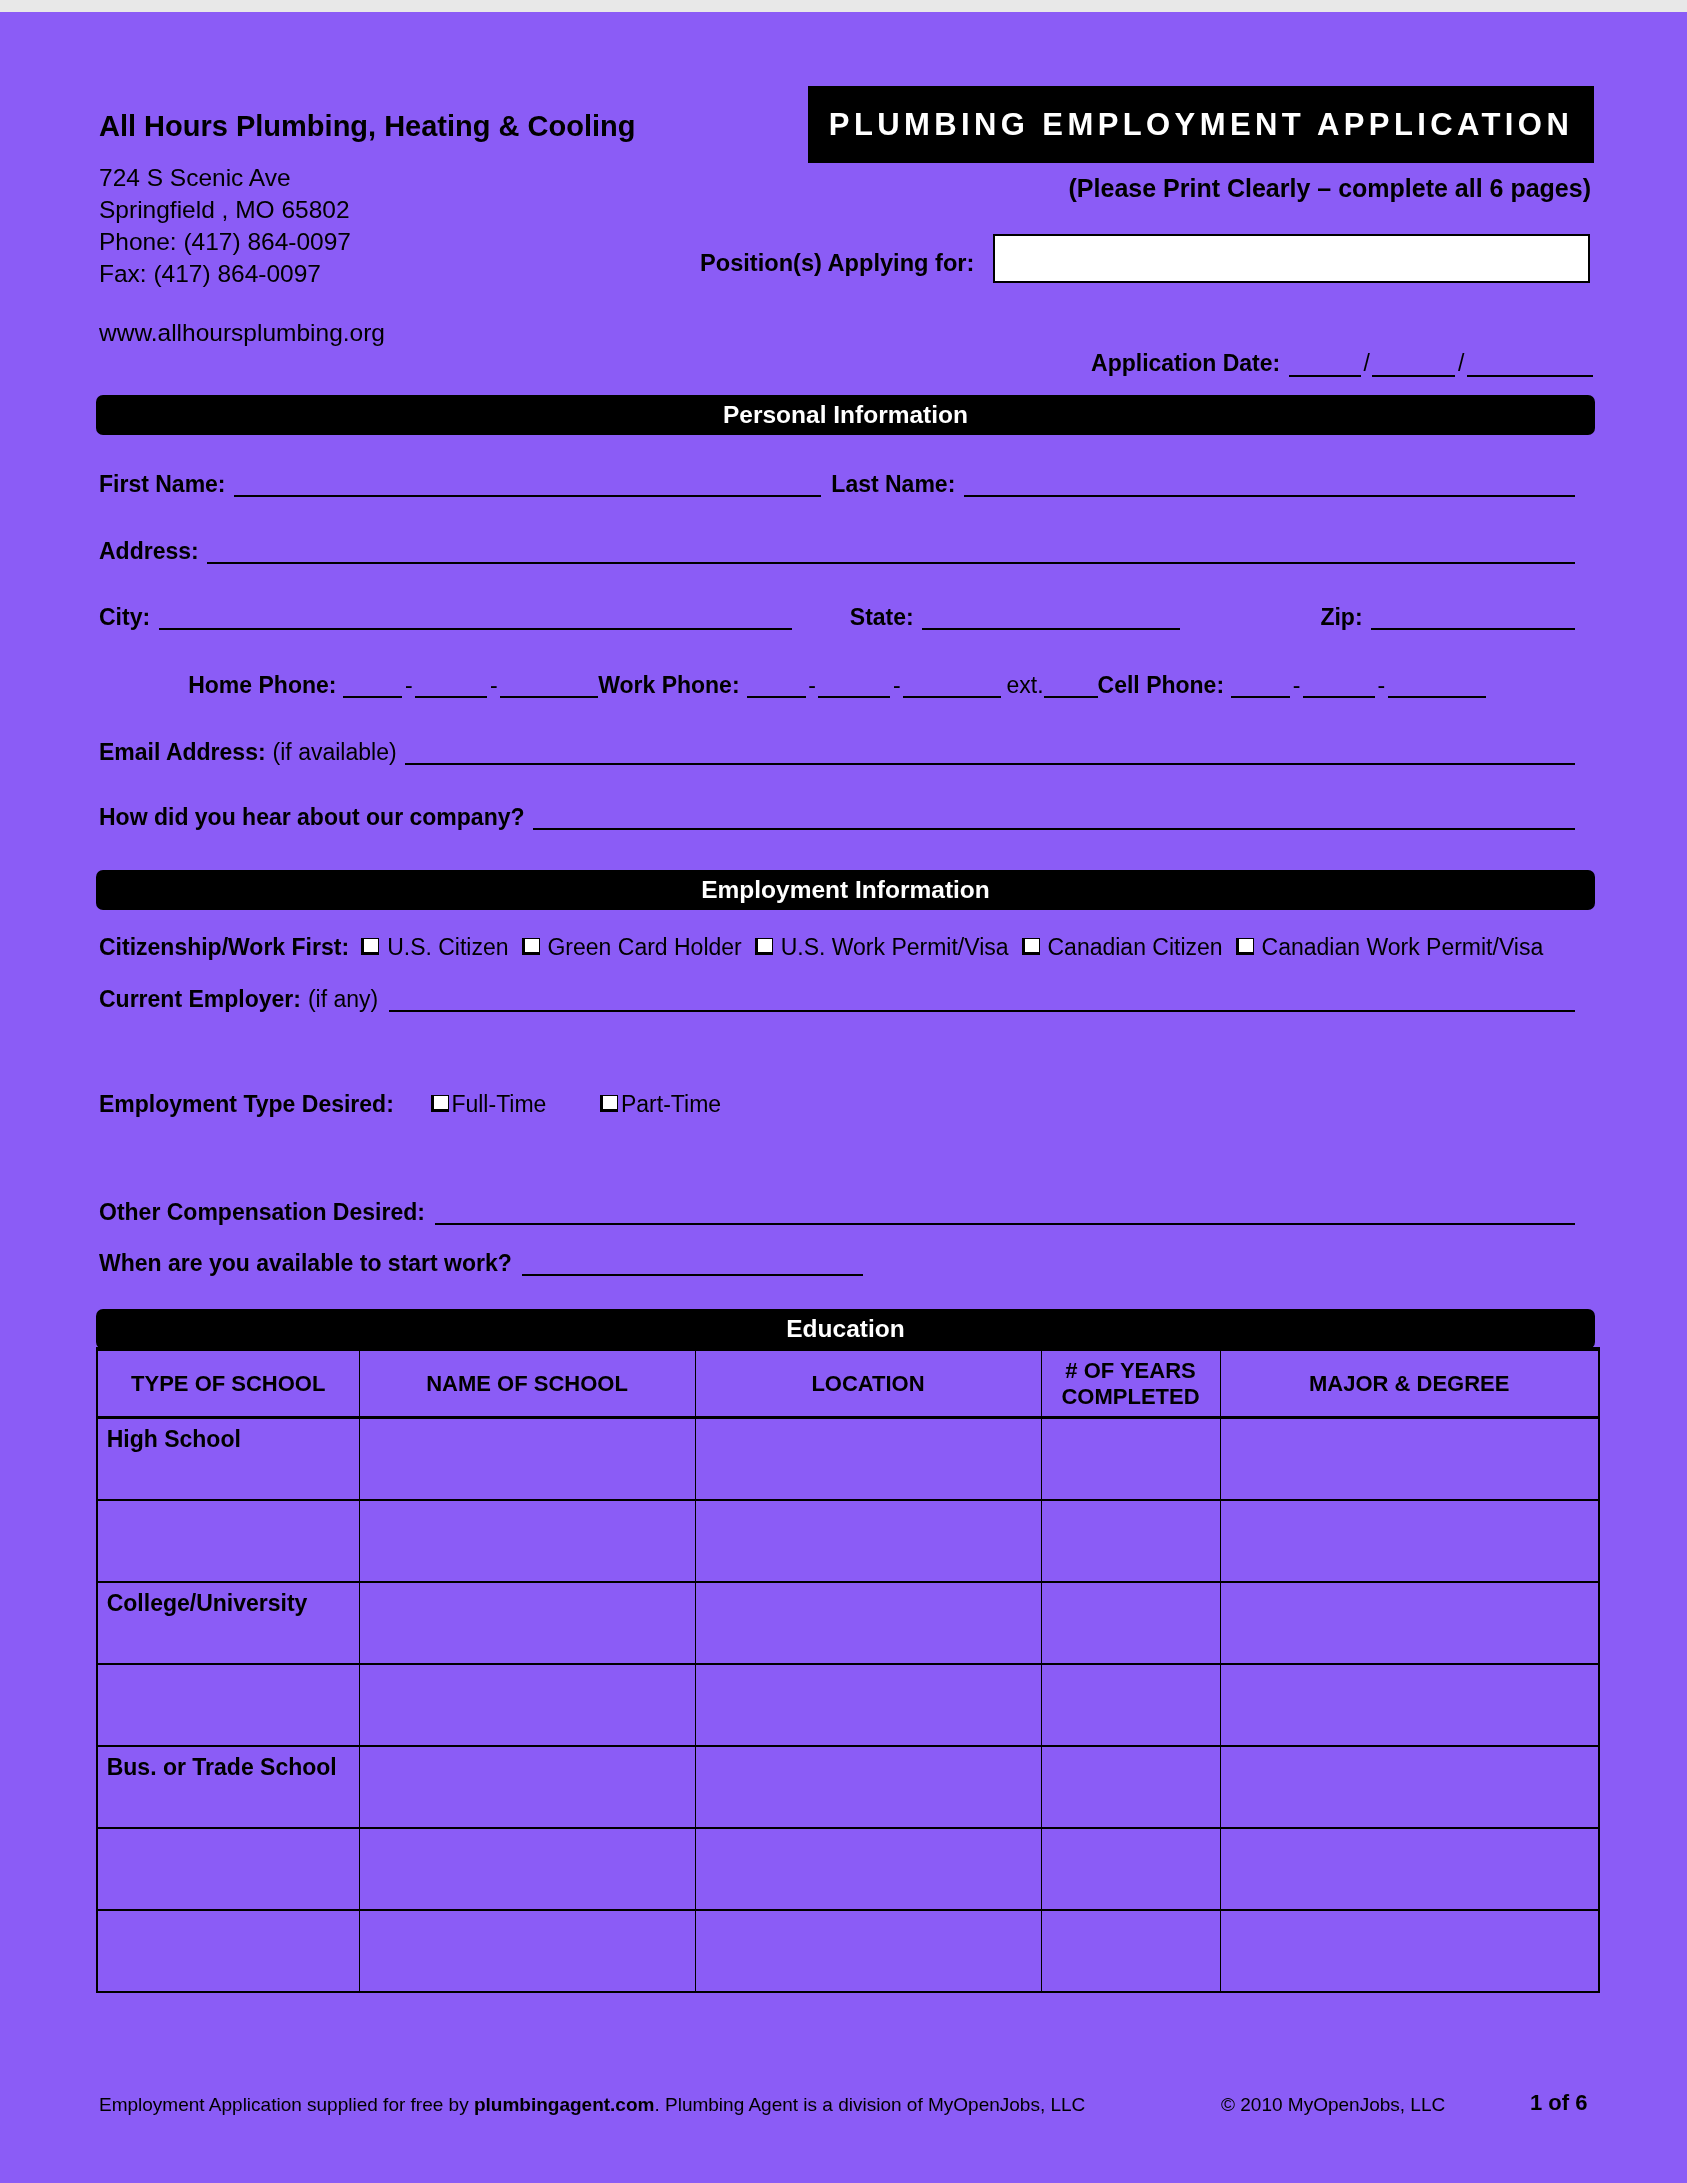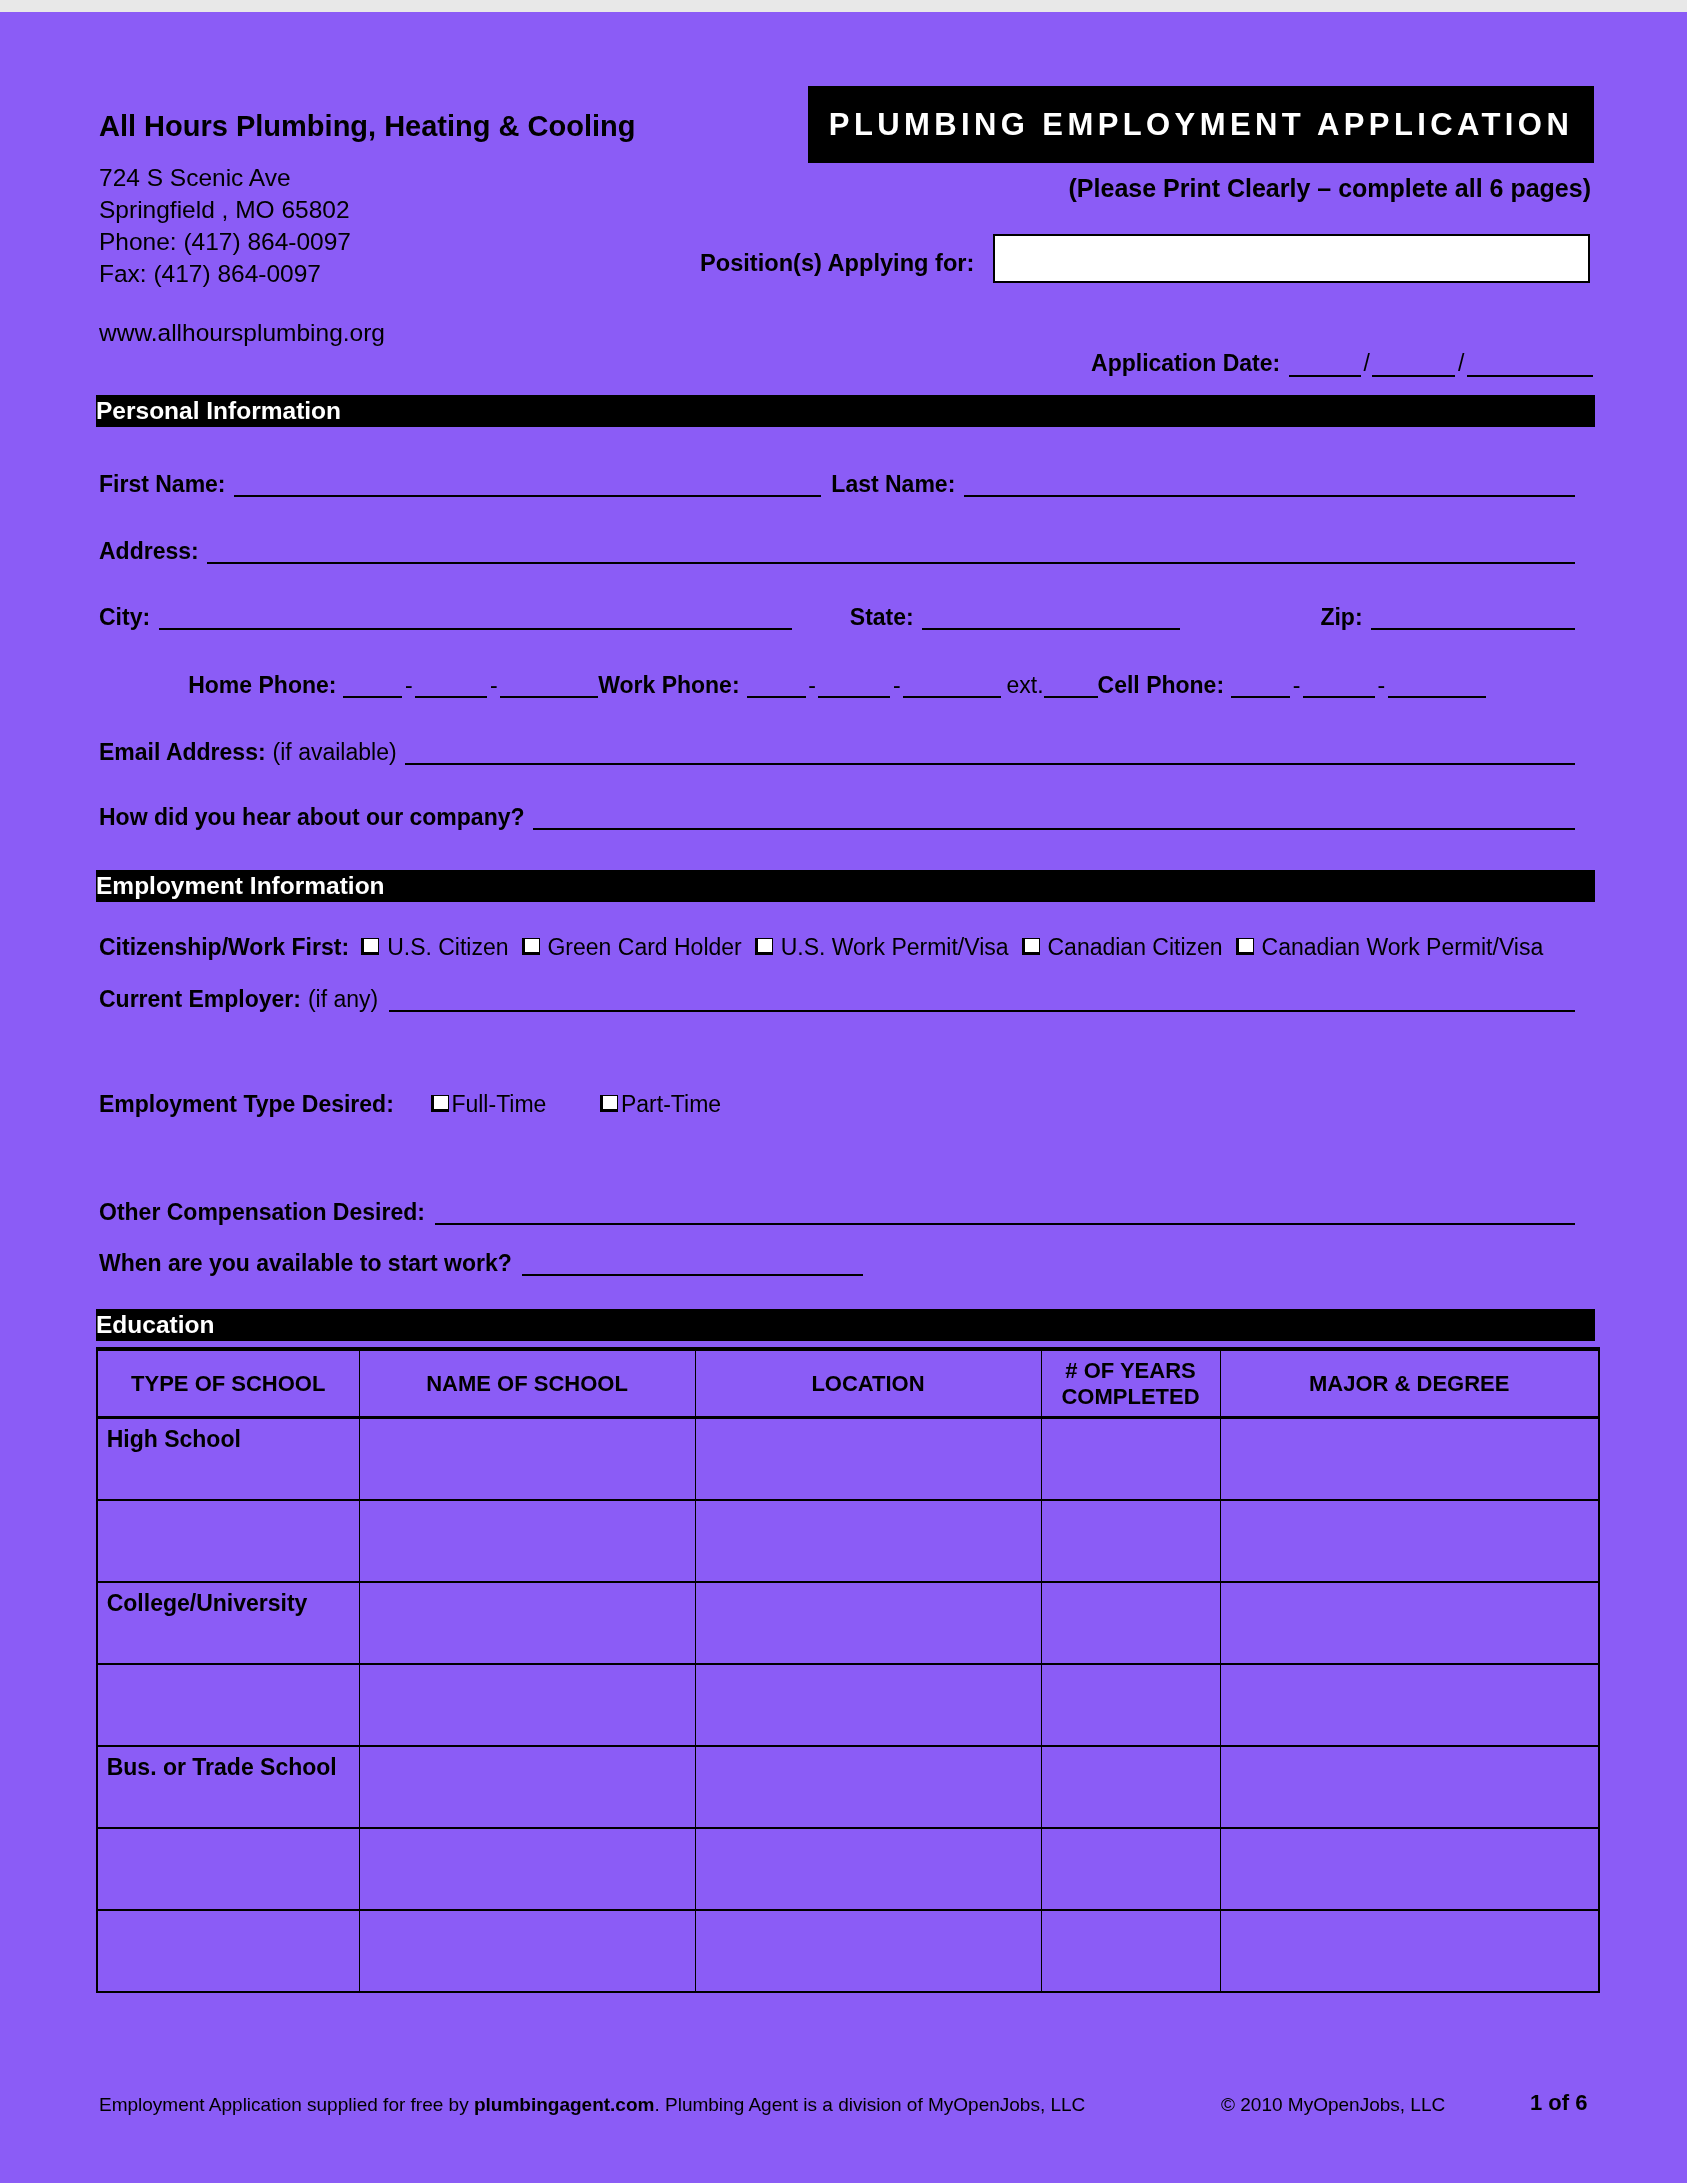--- a/index.html
+++ b/index.html
@@ -33,22 +33,22 @@
   .note { font-weight:normal; white-space:nowrap; }
   .u { display:block; height:3.5px; border-bottom:2.6px solid #000; }
   .fill { flex:1 1 auto; }
   .sep { padding:0 2.6px; }
 
   .app-date { position:absolute; right:94px; top:339px; height:26px; display:flex; align-items:flex-end; font-size:23px; }
   .app-date .u { margin-bottom:0; }
 
   
   .banner {
-    position:absolute; left:96px; width:1499px; height:32px; background:#000; color:#fff;
-    display:flex; align-items:center; font-size:24.5px; font-weight:bold;
+    position:absolute; left:96px; width:1499px; height:40px; background:#000; color:#fff;
+    display:flex; align-items:center; justify-content:center; font-size:24.5px; font-weight:bold;border-radius:7px;
   }
 
   
   .cb {
     display:inline-block; width:14px; height:13px; background:#fff;
     border:1.7px solid #000; border-left-width:3.5px; border-bottom-width:3.5px;
     vertical-align:-0.9px; margin-right:7.9px;
   }
   .cb.tight { margin-right:2.6px; }
   .opt { white-space:nowrap; }

